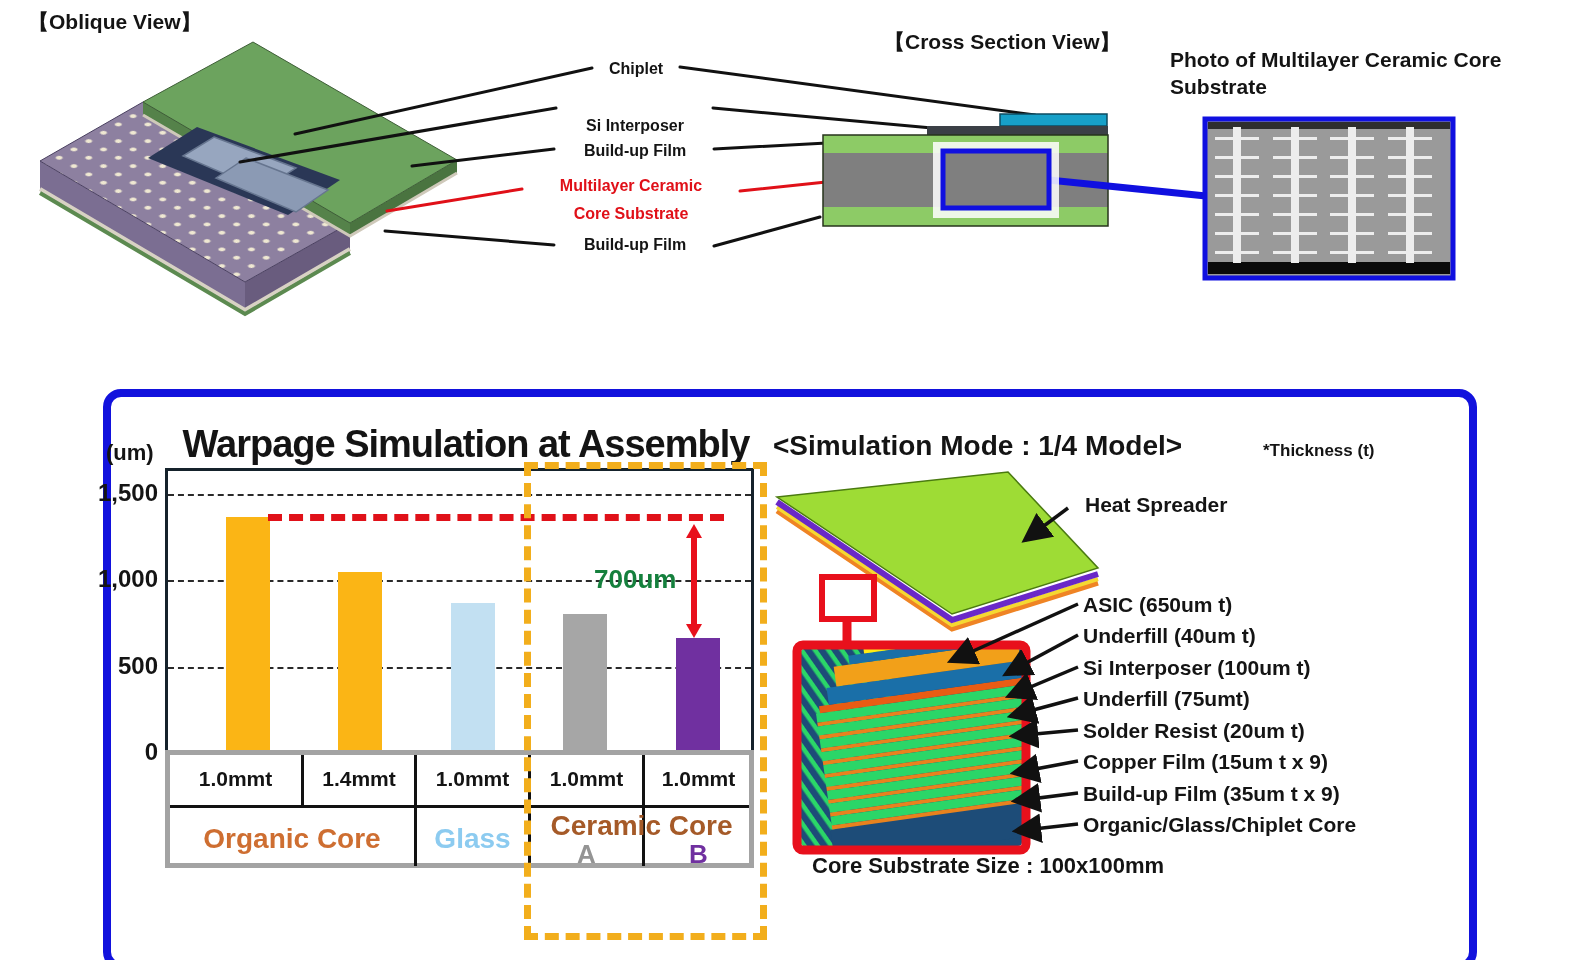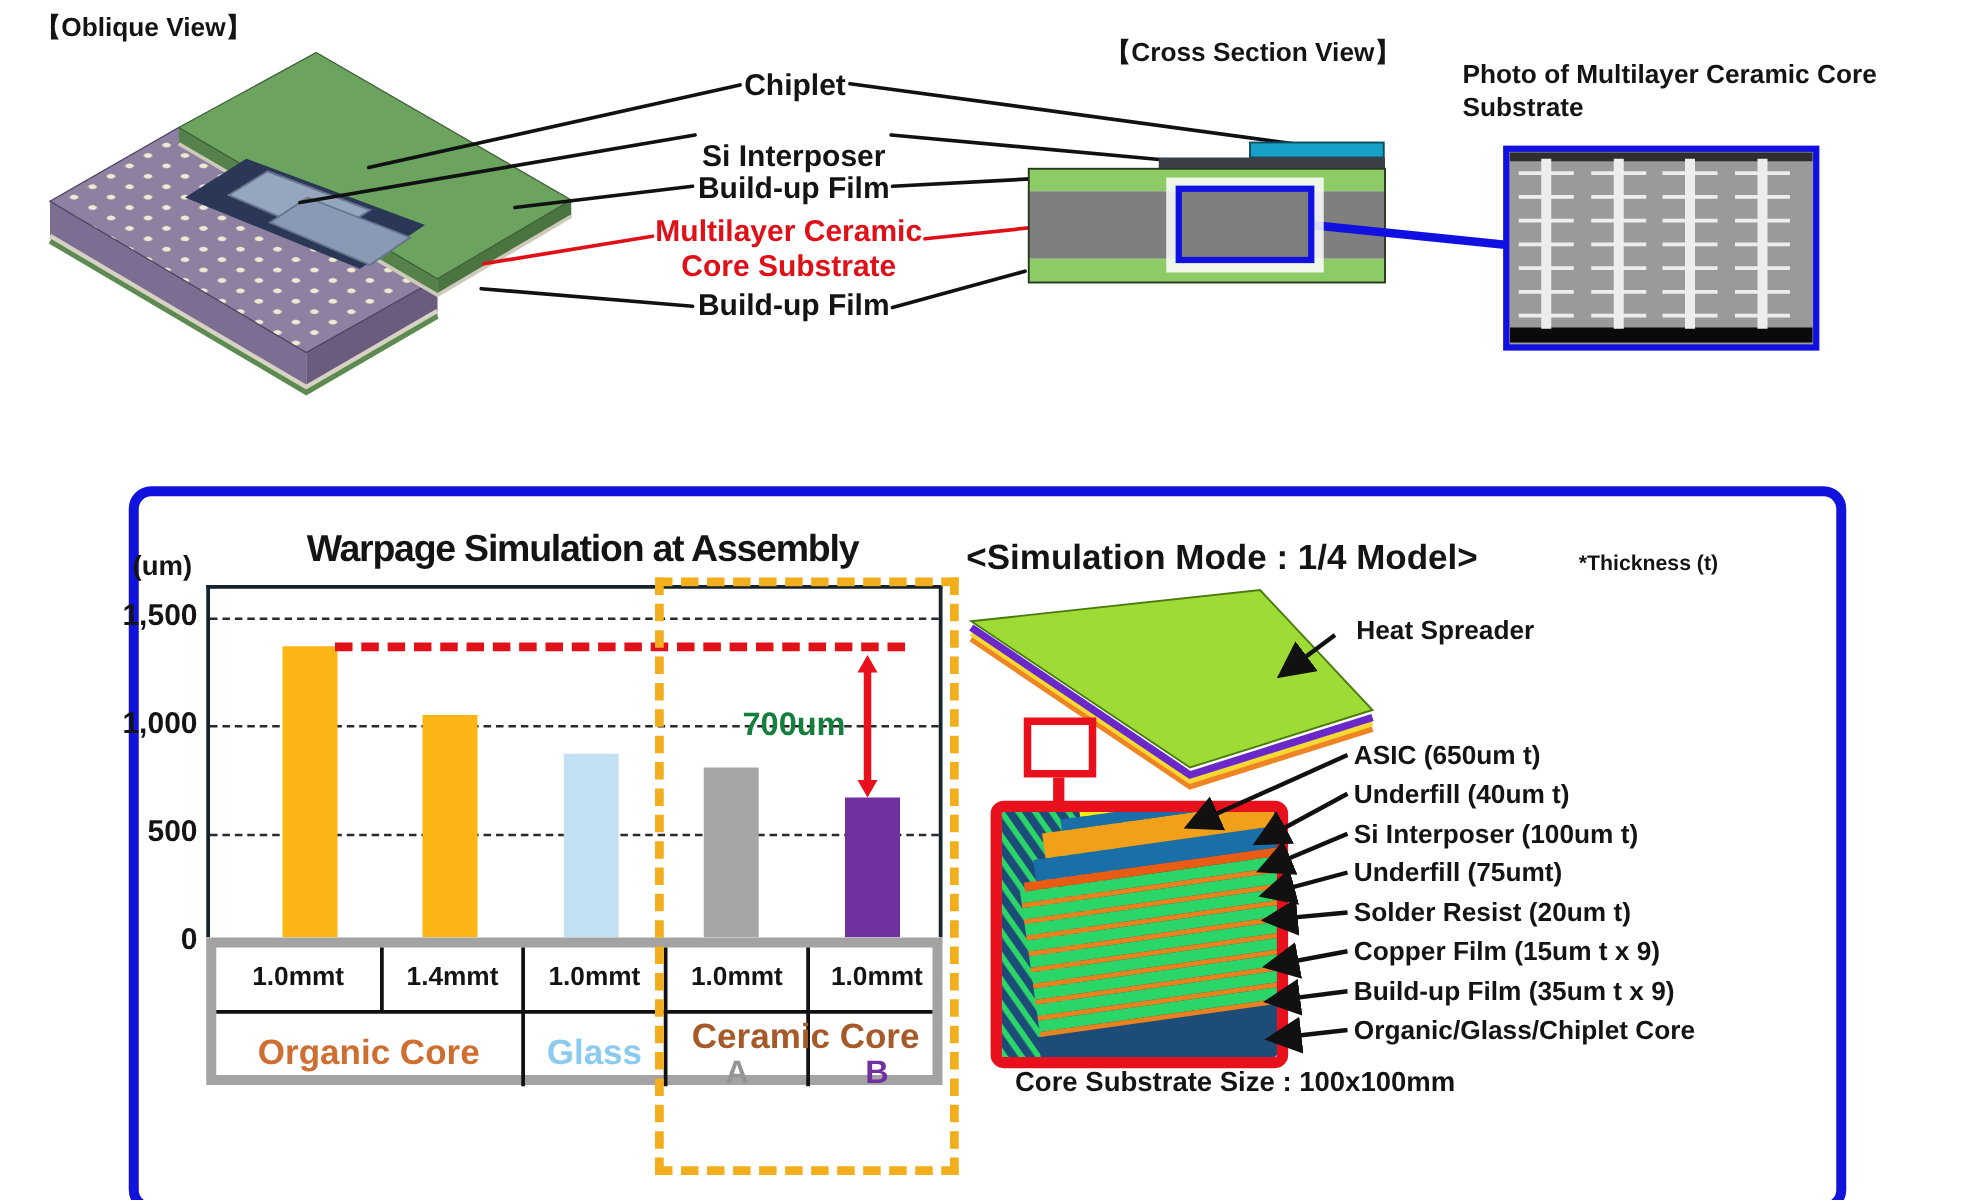--- a/index.html
+++ b/index.html
@@ -2,35 +2,35 @@
 <html><head>
 <meta charset="utf-8">
 <style>
   html,body{margin:0;padding:0;background:#ffffff;}
   #stage{position:relative;width:1577px;height:960px;background:#fff;overflow:hidden;
          font-family:"Liberation Sans",sans-serif;font-weight:700;color:#141414;}
   .abs{position:absolute;}
   .ctr{transform:translateX(-50%);white-space:nowrap;}
   
   .viewtitle{font-size:21px;}
-  .xslabel{font-size:24px;line-height:26px;}
+  .xslabel{font-size:16px;line-height:26px;}
   .xslabel.red{color:#e01018;}
   .phototitle{font-size:21px;line-height:27px;width:390px;}
   
   #bluebox{left:103px;top:389px;width:1358px;height:565px;border:8px solid #1212dd;border-radius:18px;z-index:1;}
   
-  #chart-title{left:180px;top:423px;width:572px;text-align:center;font-size:30px;letter-spacing:-1px;z-index:2;}
+  #chart-title{left:180px;top:423px;width:572px;text-align:center;font-size:38px;letter-spacing:-1px;z-index:2;}
   #unit-label{left:106px;top:440px;font-size:22px;z-index:2;}
   .ytick{left:78px;width:80px;text-align:right;font-size:24px;z-index:2;}
   #plot{left:165px;top:468px;width:589px;height:282px;border:3px solid #15222b;border-bottom:none;box-sizing:border-box;z-index:2;background:#fff;}
   .gridline{position:absolute;left:0;width:100%;border-top:2px dashed #2a2a2a;height:0;}
   .bar{position:absolute;bottom:0;width:44px;}
   #redline{left:268px;top:514px;width:456px;height:0;border-top:7px dashed #e01119;z-index:3;}
   #ann700{left:594px;top:564px;font-size:26px;color:#15803d;z-index:4;}
-  #ctable{left:165px;top:750px;width:589px;height:118px;border:8px solid #a3a3a3;box-sizing:border-box;background:#fff;z-index:2;}
+  #ctable{left:165px;top:750px;width:589px;height:118px;border:5px solid #a3a3a3;box-sizing:border-box;background:#fff;z-index:2;}
   .vline{position:absolute;top:0;width:3px;background:#111;}
   .tcell{position:absolute;text-align:center;font-size:21px;}
   .gcell{position:absolute;text-align:center;font-size:28px;}
   .subcell{position:absolute;text-align:center;font-size:26px;}
   #ydot{left:524px;top:462px;width:229px;height:464px;border:7px dashed #f2ae1c;z-index:5;}
   
   #kyocera{left:562px;top:884px;z-index:6;display:flex;align-items:center;gap:7px;}
   #kyocera span{font-size:27px;letter-spacing:2px;}
   
   #simtitle{left:773px;top:430px;font-size:28px;z-index:2;}

